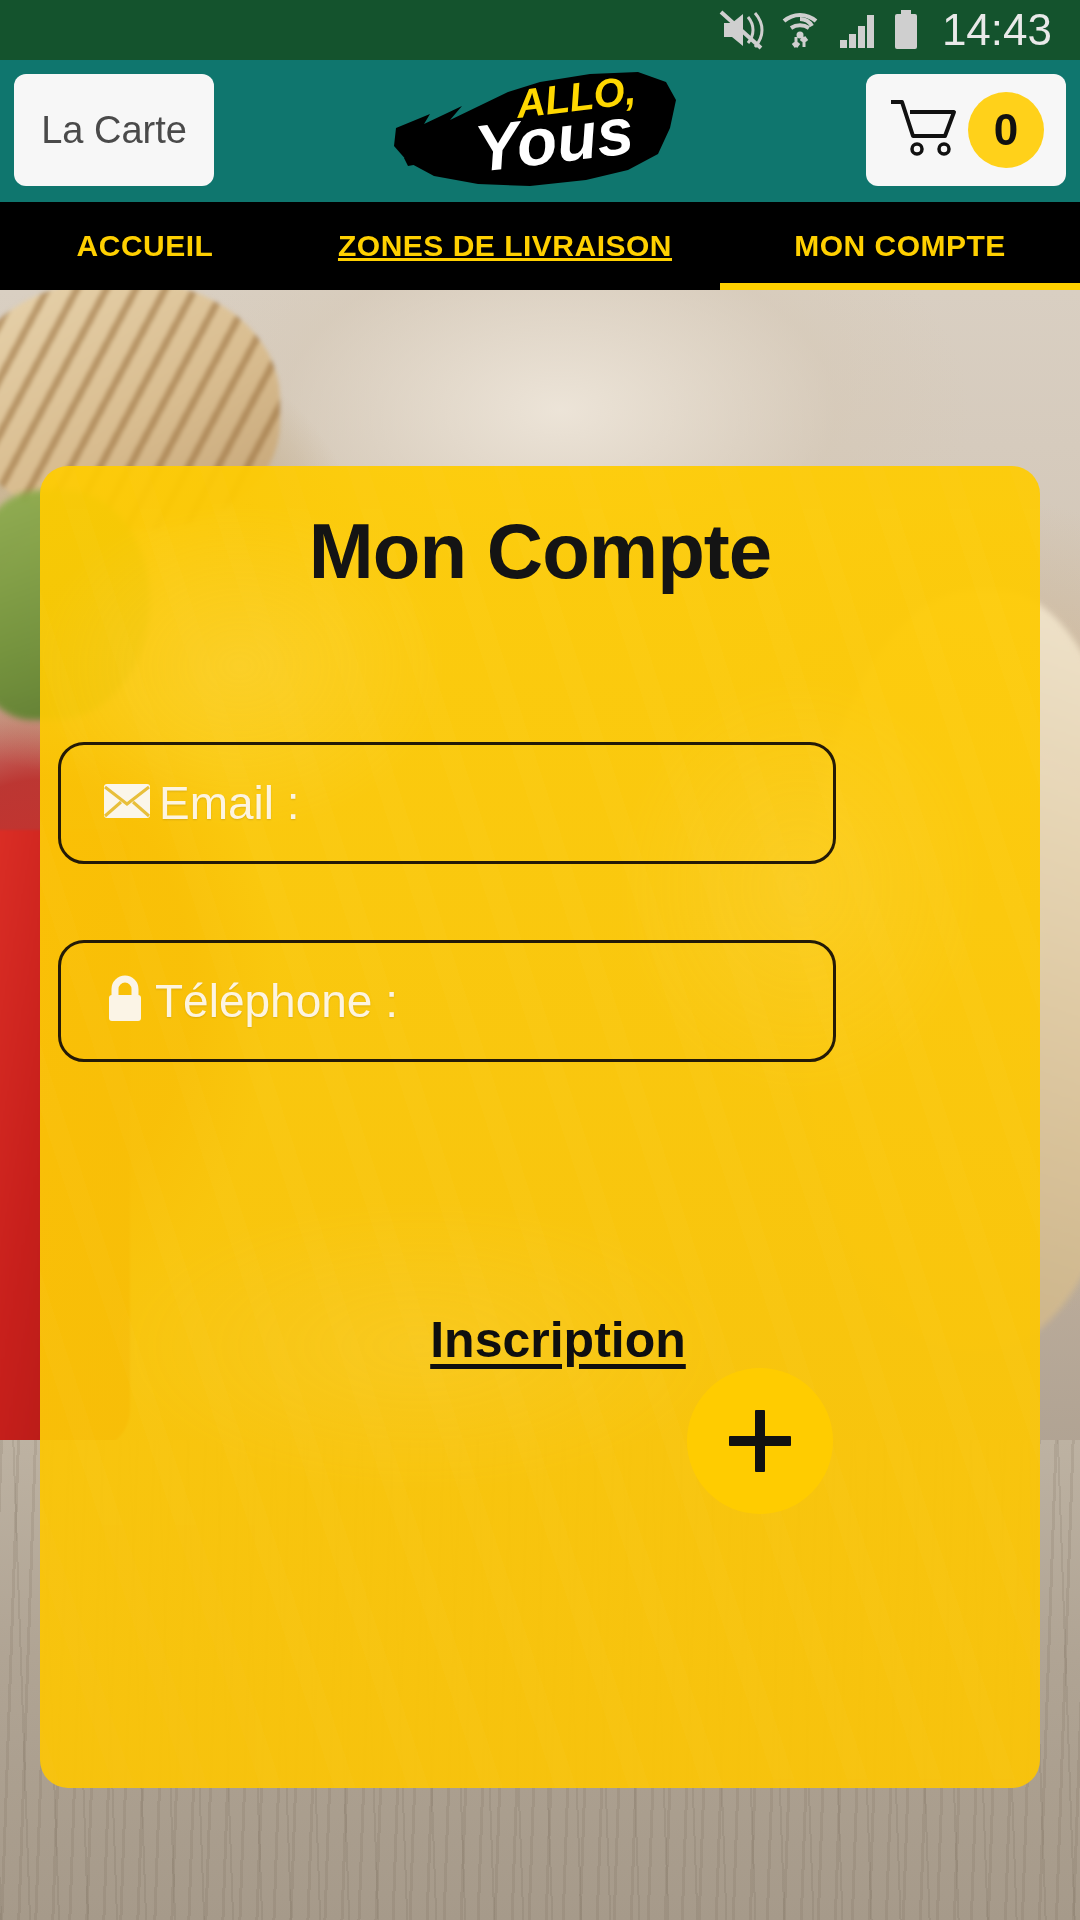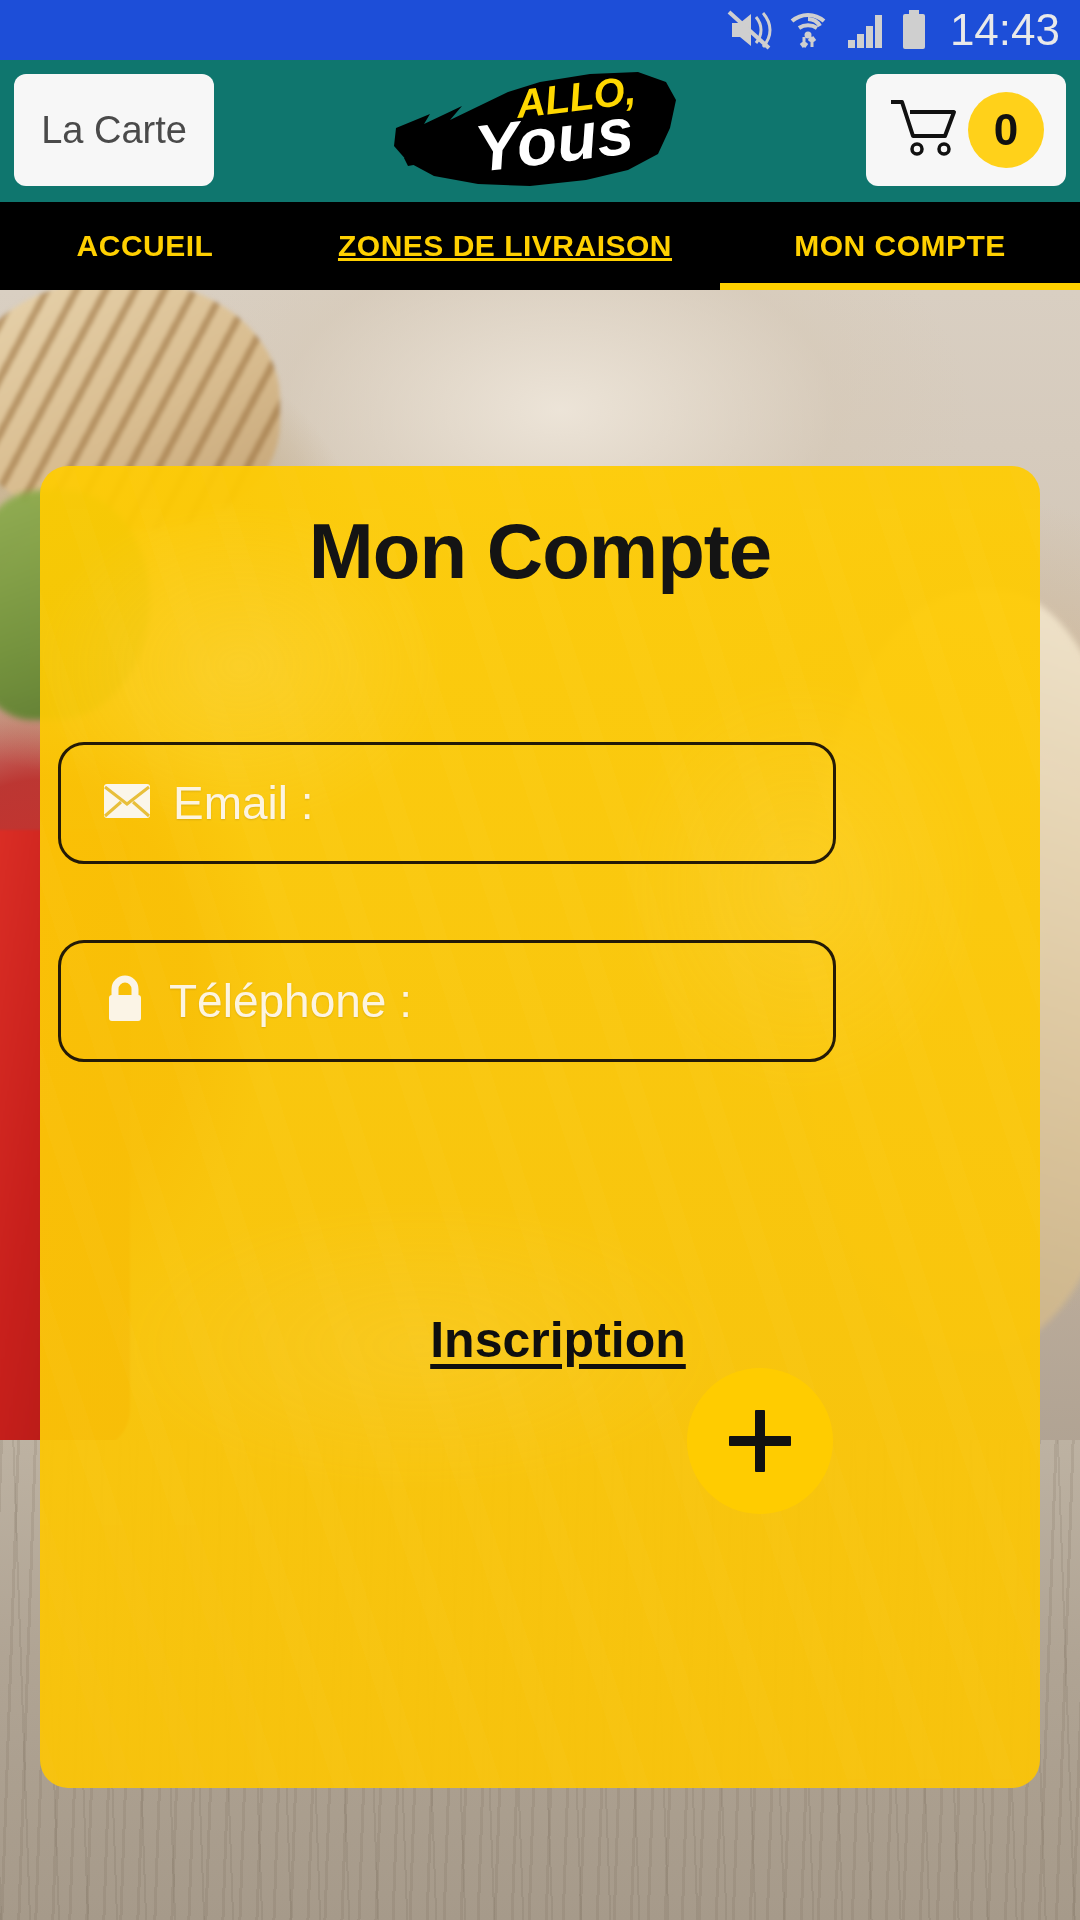--- a/index.html
+++ b/index.html
@@ -7,22 +7,22 @@
     width:1080px; height:1920px;
     background:#000;
     font-family:"Liberation Sans", sans-serif;
     overflow:hidden;
   }
   .phone { position:relative; width:1080px; height:1920px; overflow:hidden; }
 
   
   .statusbar {
     position:absolute; top:0; left:0; width:1080px; height:60px;
-    background:#1d4ed8; display:flex; align-items:center;
-    justify-content:flex-end; padding-right:20px; gap:14px;
+    background:#14532d; display:flex; align-items:center;
+    justify-content:flex-end; padding-right:28px; gap:14px;
   }
   .sb-icon { display:flex; align-items:center; justify-content:center; }
   .sb-time {
     color:#e9e9e9; font-size:44px; font-weight:400;
     letter-spacing:0px; line-height:1; padding-left:8px;
     font-family:"Liberation Sans", sans-serif;
   }
 
   
   .header {
@@ -141,21 +141,21 @@
     position:absolute; top:195px; left:0; width:100%;
     text-align:center; color:#141414;
     font-size:54px; font-weight:bold;
     text-decoration:underline; text-underline-offset:8px;
     text-decoration-thickness:5px;
   }
 
   .field {
     position:absolute; left:18px; width:778px; height:122px;
     border:3px solid #241a07; border-radius:26px;
-    display:flex; align-items:center; padding-left:42px; gap:22px;
+    display:flex; align-items:center; padding-left:42px; gap:8px;
   }
   .field.f-email { top:276px; }
   .field.f-phone { top:474px; }
   .field-label {
     color:#fdf4e0; font-size:46px; font-weight:400;
     text-shadow:0 1px 2px rgba(0,0,0,.12);
   }
 
   .btn-valider {
     position:absolute; left:160px; top:662px; width:490px; height:120px;

